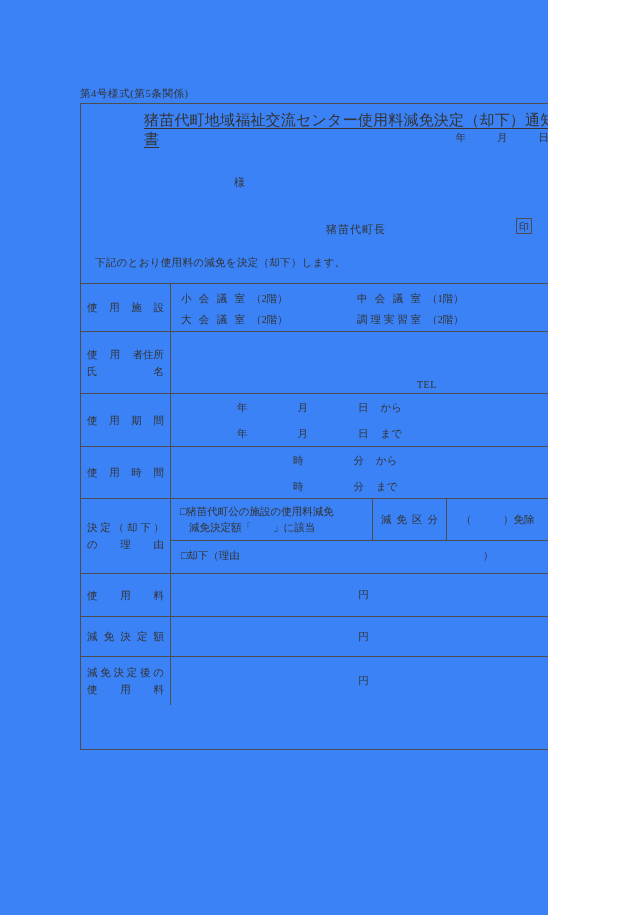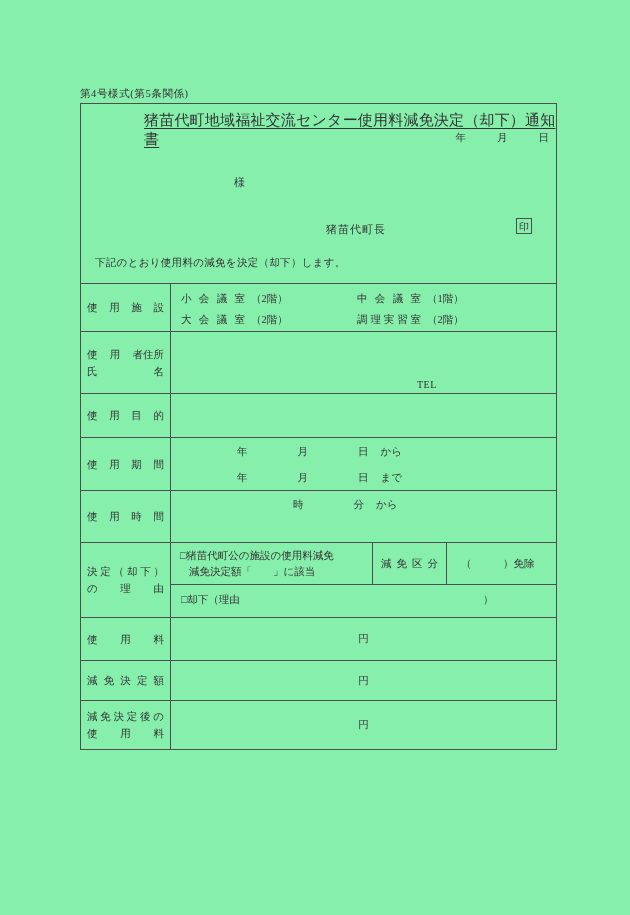--- a/index.html
+++ b/index.html
@@ -2,21 +2,21 @@
 <html><head>
 <meta charset="utf-8">
 <style>
   * { margin:0; padding:0; box-sizing:border-box; }
   html,body { width:630px; height:915px; background:#ffffff; }
   body {
     font-family:"Liberation Serif","DejaVu Serif",serif;
     color:#333333;
     position:relative;
   }
-  .page { position:relative; width:630px; height:915px; background:#86efac; overflow:hidden; }
+  .page { position:relative; width:548px; height:915px; background:#3b82f6; overflow:hidden; }
 
   .form-no {
     position:absolute; left:80px; top:87px;
     font-size:10.5px; letter-spacing:0.6px;
   }
 
   .box {
     position:absolute; left:80px; top:103px;
     width:477px; height:647px;
     border:1px solid #4d4d4d;
@@ -138,43 +138,38 @@
               <span>用</span>
               <span>者住所</span>
             </div>
           <div class="jline">氏名</div>
         </div>
         <div class="cnt">
           <span class="tel">TEL</span>
         </div>
       </div>
 
-      <div class="row r3">
-        <div class="lbl">
-          <div class="jline">使用目的</div>
-        </div>
-        <div class="cnt"></div>
-      </div>
 
       <div class="row r4">
         <div class="lbl">
           <div class="jline">使用期間</div>
         </div>
         <div class="cnt">
           <div class="dt-line"><span class="ml66">年</span><span class="ml50">月</span><span class="ml50">日</span><span class="ml12">から</span></div>
           <div class="dt-line"><span class="ml66">年</span><span class="ml50">月</span><span class="ml50">日</span><span class="ml12">まで</span></div>
         </div>
       </div>
 
       <div class="row r5">
         <div class="lbl">
           <div class="jline">使用時間</div>
         </div>
         <div class="cnt">
           <div class="dt-line"><span class="ml122">時</span><span class="ml50">分</span><span class="ml12">から</span></div>
+          <div class="dt-line"><span class="ml122">時</span><span class="ml50">分</span><span class="ml12">まで</span></div>
         </div>
       </div>
 
       <div class="row r6">
         <div class="lbl">
           <div class="jline">決定（却下）</div>
           <div class="jline">の理由</div>
         </div>
         <div class="cnt reason-cnt">
           <div class="sub-a">

